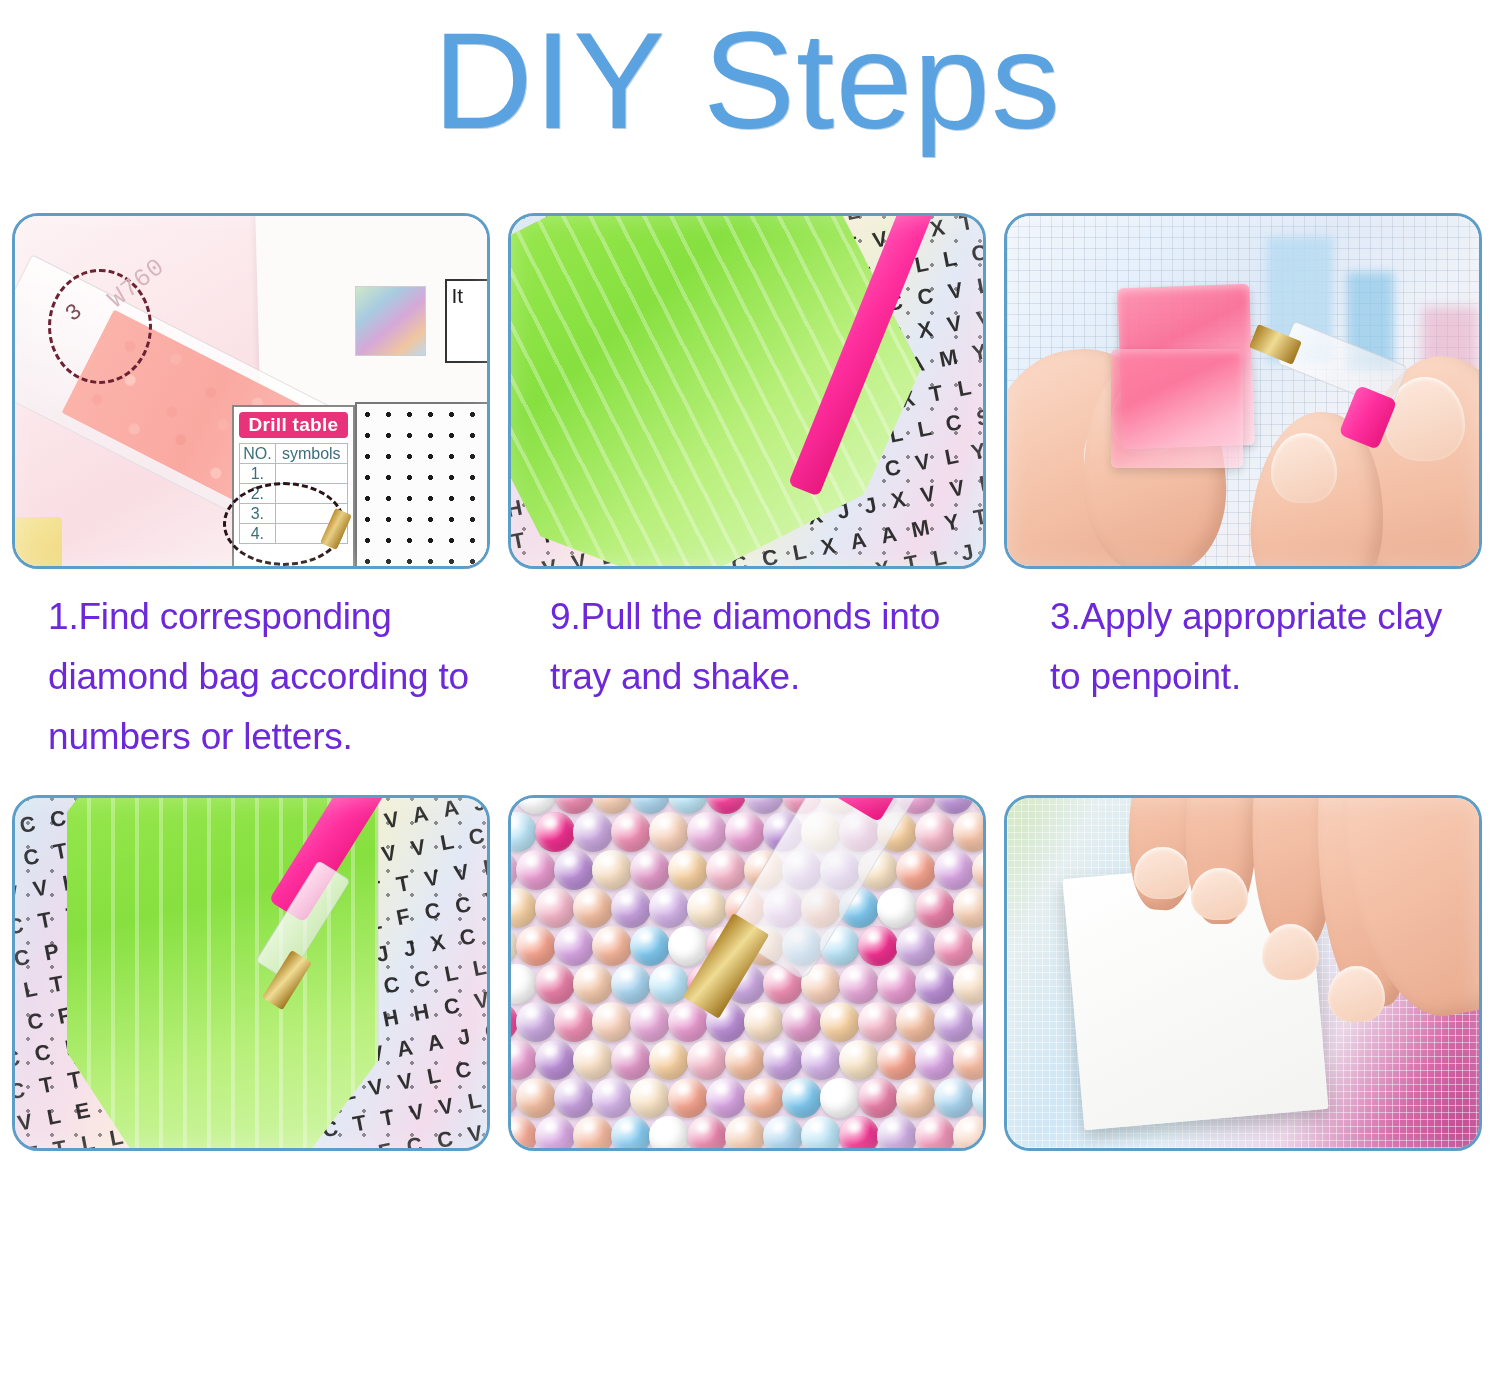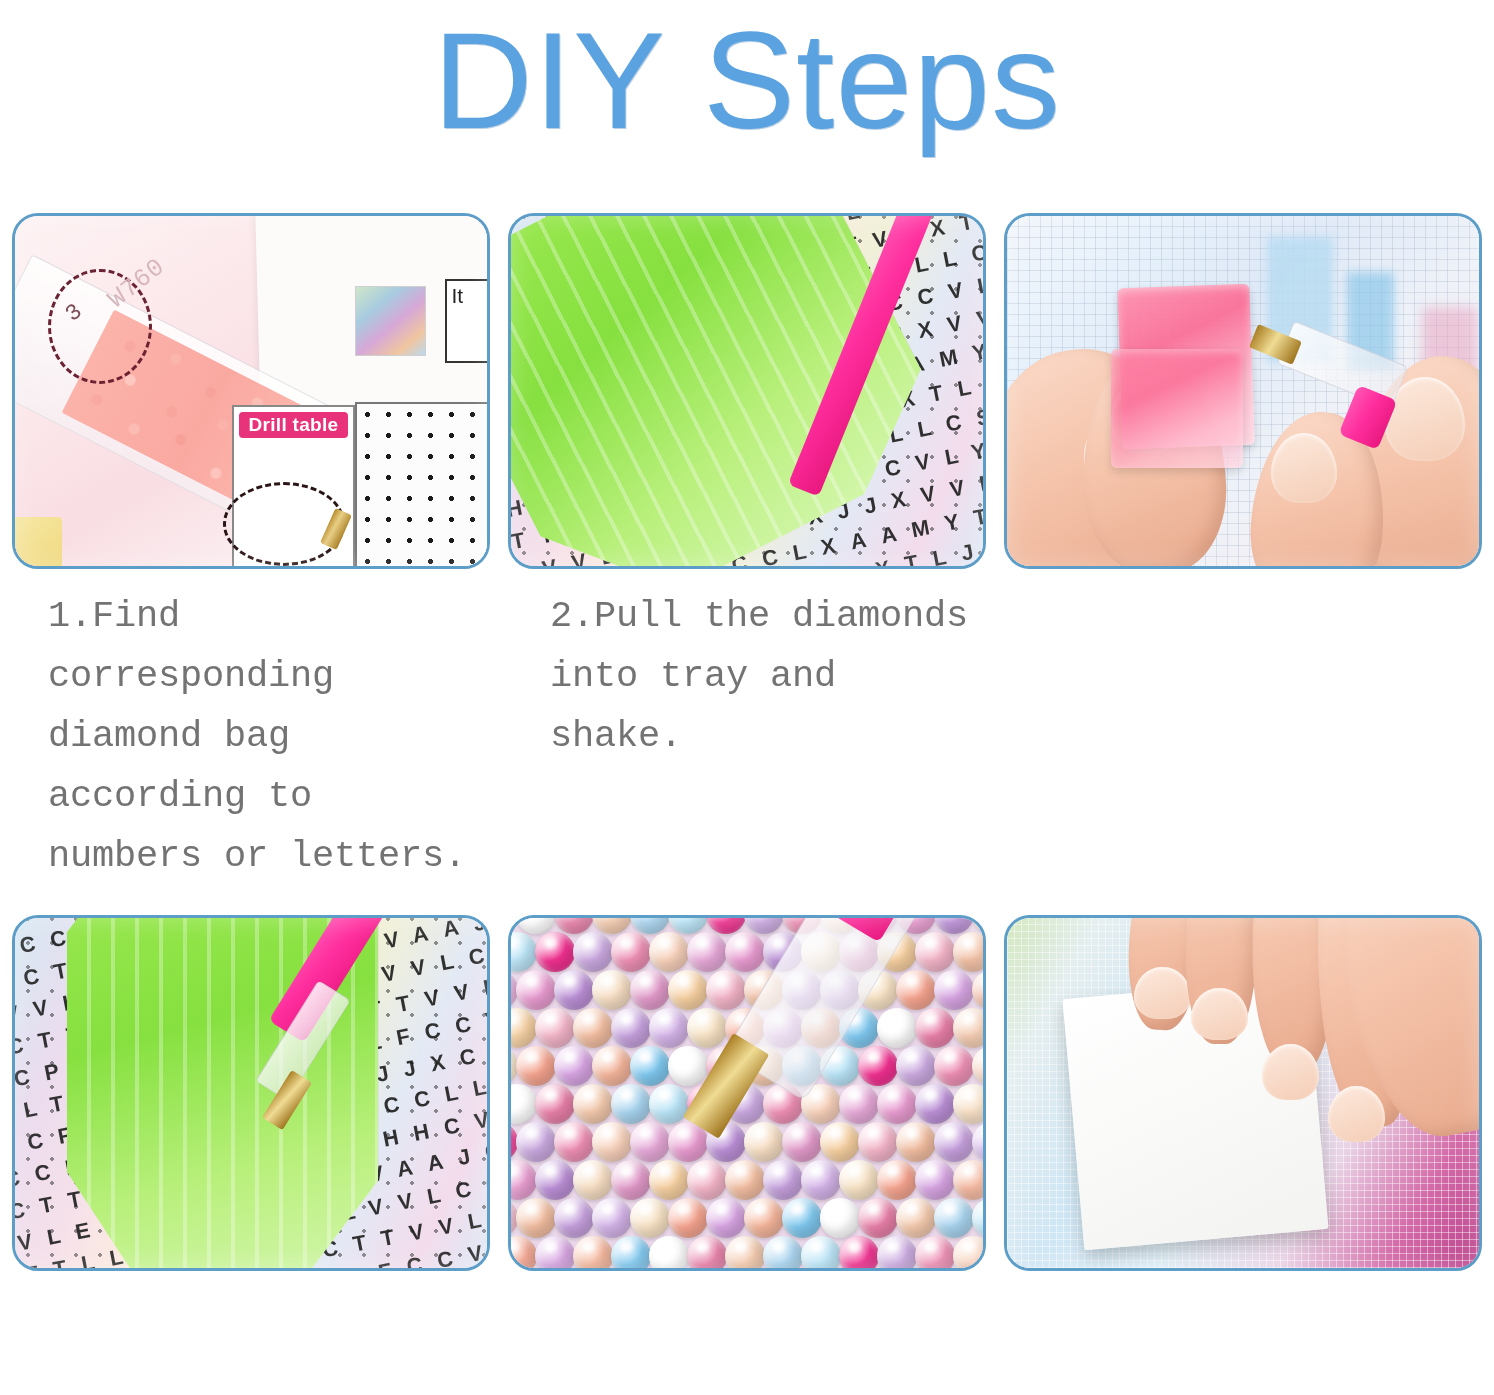--- a/index.html
+++ b/index.html
@@ -62,25 +62,24 @@
   .photo .inner {
     position: absolute;
     inset: 0;
     overflow: hidden;
   }
 
   .caption {
     margin-top: 18px;
     font-size: 37px;
     line-height: 1.62;
-    color: #737373;
+    color: #6d28d9;
     padding-left: 36px;
     padding-right: 6px;
     letter-spacing: -0.2px;
-    font-family: Liberation Mono, monospace;
   }
   .cell.c2 .caption, .cell.c5 .caption { padding-left: 42px; }
   .cell.c3 .caption, .cell.c6 .caption { padding-left: 46px; }
 
   .row2 { margin-top: 28px; }
 
   
   .p1-bg {
     position: absolute; inset: 0;
     background:
@@ -388,20 +387,46 @@
 
           <div class="p1-circle-mark"></div>
           <div class="p1-code">W760</div>
           <div class="p1-num">3</div>
 
           <div class="p1-thumb"></div>
           <div class="p1-itembox">It</div>
 
           <div class="p1-dt">
             <div class="p1-dt-head">Drill table</div>
+            <div class="p1-dt-tbl">
+              <table>
+                <tbody>
+                    <tr>
+                  <td>NO.</td>
+                  <td>symbols</td>
+                </tr>
+                <tr>
+                  <td>1.</td>
+                  <td></td>
+                </tr>
+                <tr>
+                  <td>2.</td>
+                  <td></td>
+                </tr>
+                <tr>
+                  <td>3.</td>
+                  <td></td>
+                </tr>
+                <tr>
+                  <td>4.</td>
+                  <td></td>
+                </tr>
+              </tbody>
+                </table>
+            </div>
           </div>
 
           <div class="p1-dot-grid"></div>
           <div class="p1-ellipse-mark"></div>
           <div class="p1-pentip"></div>
           <div class="p1-yellow"></div>
           <div class="photo-vignette"></div>
         </div>
       </div>
       <div class="caption">1.Find corresponding diamond bag according to numbers or letters.</div>
@@ -446,21 +471,21 @@
           </div>
 
           <div class="tray-drills" style="left:4%; top:2%; width:62%; height:64%; transform: rotate(-27deg); transform-origin:40% 50%;"></div>
 
           <div class="pen" style="left:72%; top:-16%; width:7%; height:98%; transform: rotate(22deg);">
             <div class="pen-body"></div>
           </div>
           <div class="photo-vignette"></div>
         </div>
       </div>
-      <div class="caption">2.Pull the diamonds into tray and shake.</div>
+      <div class="caption">9.Pull the diamonds into tray and shake.</div>
     </div>
 
     <div class="cell c3">
       <div class="photo">
         <div class="inner">
           <div class="p3-bg"></div>
           <div class="p3-blue1"></div>
           <div class="p3-blue2"></div>
           <div class="p3-pink1"></div>
 
@@ -478,20 +503,21 @@
           <div class="nail" style="left:56%; top:62%; width:14%; height:20%;"></div>
 
           <div class="pen-clear" style="left:58%; top:36%; width:26%; height:13%; transform: rotate(22deg);"></div>
           <div class="pen-gold" style="left:52%; top:33%; width:10%; height:7%; transform: rotate(22deg);"></div>
           <div class="pen" style="left:72%; top:50%; width:9%; height:15%; transform: rotate(22deg);">
             <div class="pen-body"></div>
           </div>
           <div class="photo-vignette"></div>
         </div>
       </div>
+      <div class="caption">3.Apply appropriate clay to penpoint.</div>
     </div>
 
     <div class="cell c4 row2">
       <div class="photo">
         <div class="inner">
           <div class="canvas-letters"></div>
           <div class="letter-layer" id="lettersB">VAAJCCFCTTVVLCTTXJJXCCTTLLHHCVLTTL
 VVLCCCLLLFCCVVLELCCLLCPLCVAAJCCFCT
 TVVLCTTXJJXCCTTLLHHCVLTTLVVLCCCLLL
 FCCVVLELCCLLCPLCVAAJCCFCTTVVLCTTXJ

